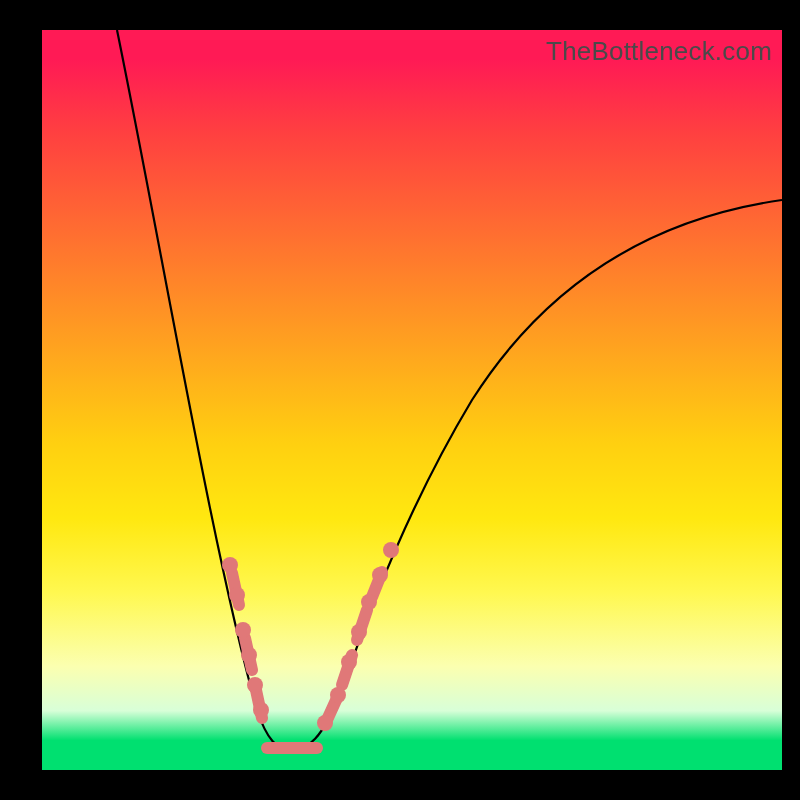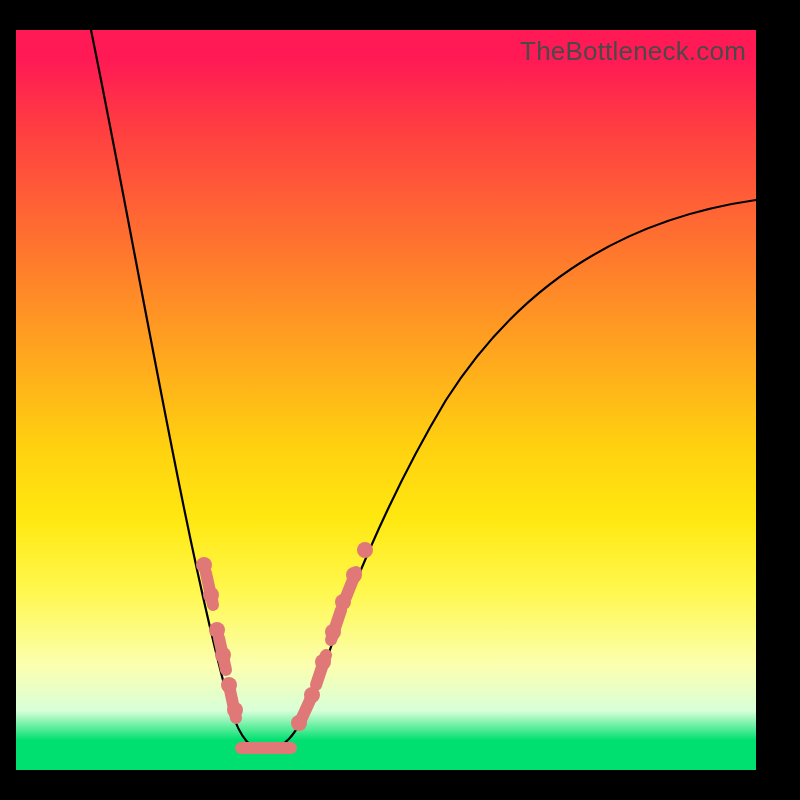--- a/index.html
+++ b/index.html
@@ -6,21 +6,21 @@
     margin: 0;
     padding: 0;
     width: 800px;
     height: 800px;
     background: #000;
     overflow: hidden;
     font-family: Arial, Helvetica, sans-serif;
   }
   .frame {
     position: absolute;
-    left: 16px;
+    left: 42px;
     top: 30px;
     width: 740px;
     height: 740px;
     background: linear-gradient(
       to bottom,
       #ff1a55 0%,
       #ff1a55 4%,
       #ff4040 14%,
       #ff7030 28%,
       #ffa020 42%,

